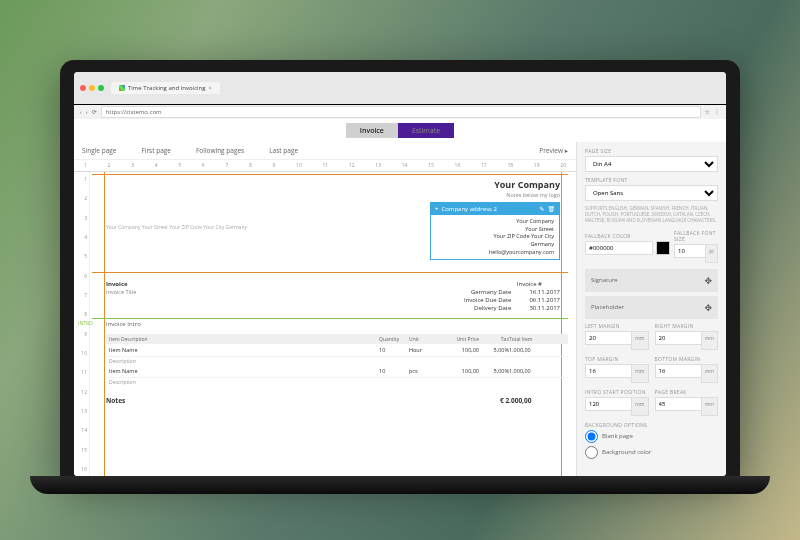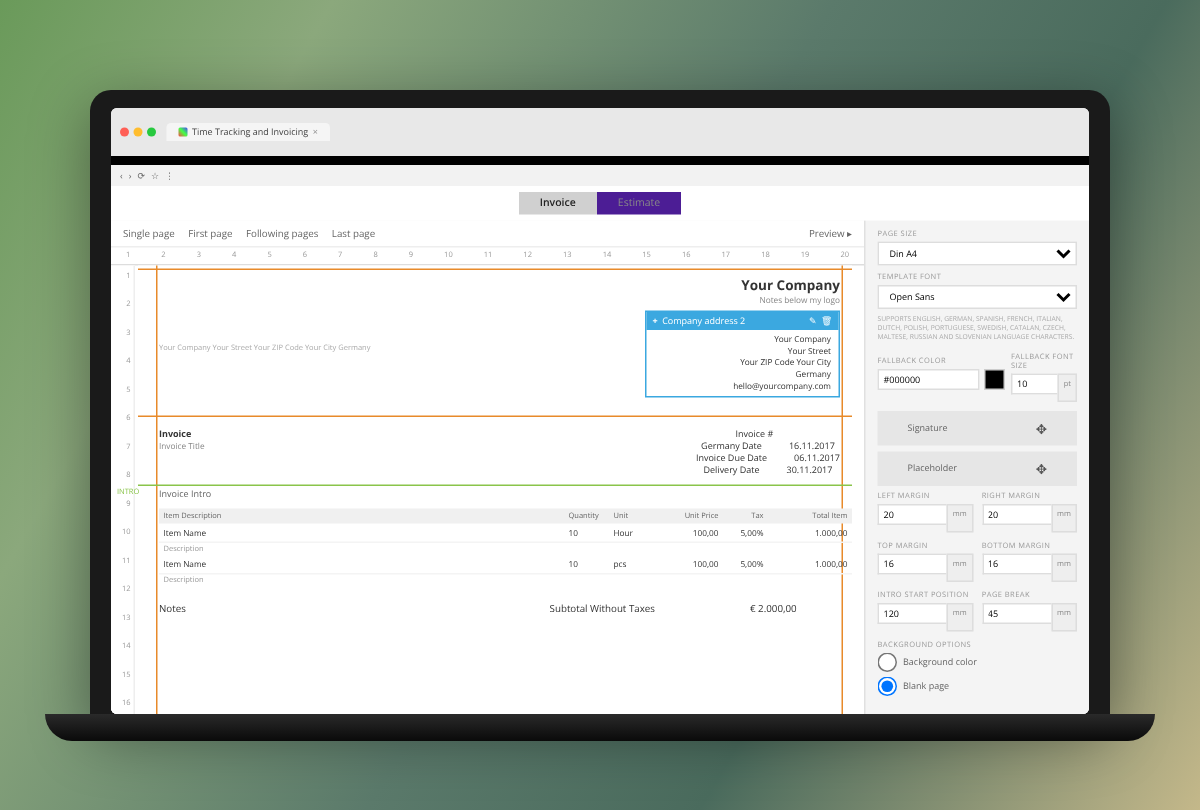--- a/index.html
+++ b/index.html
@@ -1,32 +1,32 @@
 <!DOCTYPE html>
 <html><head>
 <meta charset="utf-8">
 <style>
 *{box-sizing:border-box;margin:0;padding:0;font-family:"Open Sans",Arial,sans-serif}
 body{width:800px;height:540px;background:linear-gradient(120deg,#6a9a5a 0%,#8ba87c 20%,#5b7a6b 50%,#4a6b5d 70%,#c4b88a 100%);display:flex;align-items:center;justify-content:center;overflow:hidden}
 .laptop{width:680px;height:420px;background:#1a1a1a;border-radius:14px 14px 4px 4px;padding:12px 14px 4px;box-shadow:0 10px 40px rgba(0,0,0,.4);position:relative}
 .laptop::after{content:"";position:absolute;left:-30px;right:-30px;bottom:-14px;height:18px;background:linear-gradient(#2a2a2a,#0a0a0a);border-radius:0 0 18px 18px}
 .screen{width:100%;height:100%;background:#fff;border-radius:4px;overflow:hidden;display:flex;flex-direction:column;font-size:7px;color:#333}
-.browser-chrome{height:18px;background:#e8e8e8;display:flex;align-items:center;padding:16px 6px;gap:3px;border-bottom:6px solid #000000}
+.browser-chrome{height:18px;background:#e8e8e8;display:flex;align-items:center;padding:16px 6px;gap:3px;border-bottom:1px solid #000000}
 .dot{width:6px;height:6px;border-radius:50%}
 .tab{background:#f5f5f5;padding:2px 8px;border-radius:3px 3px 0 0;font-size:6px;color:#444;display:flex;align-items:center;gap:3px;margin-left:4px}
 .favicon{width:6px;height:6px;background:linear-gradient(45deg,#f44,#4f4,#44f);border-radius:1px}
 .addr{height:14px;background:#f2f2f2;display:flex;align-items:center;padding:0 6px;gap:4px;font-size:6px;color:#666}
 .addr .url{flex:1;background:#fff;border:1px solid #ddd;border-radius:2px;padding:1px 4px}
 .app{flex:1;display:flex;flex-direction:column;background:#fafafa;overflow:hidden}
 .top-tabs{display:flex;justify-content:center;gap:0;padding:4px 0;background:#fff}
 .top-tabs button{font-size:7px;padding:3px 14px;background:#4c1d95;border:none;cursor:pointer;color:#888}
 .top-tabs button.active{background:#d0d0d0;color:#222;font-weight:600}
 .workspace{flex:1;display:flex;overflow:hidden}
 .canvas-area{flex:1;background:#fff;position:relative;overflow:hidden}
-.page-tabs{display:flex;gap:9px;padding:4px 8px;font-size:6.5px;border-bottom:1px solid #eee}
+.page-tabs{display:flex;gap:25px;padding:4px 8px;font-size:6.5px;border-bottom:1px solid #eee}
 .page-tabs span{color:#666;cursor:pointer}
 .page-tabs .preview{margin-left:auto;color:#666}
 .rulers{position:absolute;top:20px;left:0;right:0;height:10px;border-bottom:1px solid #ddd;font-size:5px;color:#999;display:flex;justify-content:space-between;padding:0 10px}
 .doc{position:absolute;top:30px;left:18px;right:8px;bottom:0;background:#fff}
 .guide-v{position:absolute;top:0;bottom:0;width:1px;background:#e88a2a}
 .guide-h{position:absolute;left:0;right:0;height:1px;background:#e88a2a}
 .guide-g{position:absolute;left:0;right:0;height:1px;background:#8ac44a}
 .company{position:absolute;top:6px;right:8px;text-align:right}
 .company h3{font-size:9px;font-weight:700}
 .company .sub{font-size:5.5px;color:#888}
@@ -34,42 +34,42 @@
 .addr-block .hdr{background:#3ba8e0;color:#fff;font-size:6px;padding:2px 4px;display:flex;align-items:center;gap:3px}
 .addr-block .hdr .plus{font-weight:700}
 .addr-block .hdr .icons{margin-left:auto;display:flex;gap:3px}
 .addr-block .body{padding:3px 5px;text-align:right;font-size:5.5px;line-height:1.4;color:#333}
 .sender-line{position:absolute;top:52px;left:14px;font-size:5px;color:#aaa}
 .client{position:absolute;top:62px;left:14px;font-size:6px;line-height:1.4}
 .inv-head{position:absolute;top:108px;left:14px;right:8px;display:flex;font-size:6px}
 .inv-head .l{font-weight:700}
 .inv-head .l2{color:#888;font-size:5.5px}
 .inv-head .r{margin-left:auto;text-align:right}
-.inv-head .r div{display:flex;gap:18px;justify-content:center}
+.inv-head .r div{display:flex;gap:18px;justify-content:flex-end}
 .intro-label{position:absolute;top:148px;left:-14px;font-size:5px;color:#8ac44a;transform:none}
 .intro{position:absolute;top:148px;left:14px;font-size:6px;color:#666}
 .tbl{position:absolute;top:162px;left:14px;right:0;font-size:5.5px}
 .tbl .hdr{display:flex;background:#f0f0f0;padding:2px 3px;color:#666;font-size:5px}
 .tbl .row{display:flex;padding:2px 3px;border-bottom:1px solid #f4f4f4}
-.tbl .c1{flex:2}.tbl .c2{width:30px}.tbl .c3{width:30px}.tbl .c4{width:40px;text-align:right}.tbl .c5{width:30px;text-align:right}.tbl .c6{width:56px;text-align:right}
+.tbl .c1{flex:2}.tbl .c2{width:30px}.tbl .c3{width:30px}.tbl .c4{width:40px;text-align:right}.tbl .c5{width:30px;text-align:right}.tbl .c6{width:56px;}
 .tbl .desc{font-size:5px;color:#999;padding:1px 3px}
-.totals{position:absolute;top:224px;left:14px;right:8px;display:flex;font-size:6.5px;font-weight:400}
+.totals{position:absolute;top:224px;left:14px;right:8px;display:flex;font-size:6.5px;font-weight:700}
 .totals .n{flex:1}.totals .s{flex:1;text-align:center}.totals .v{width:60px;}
 .side{width:150px;background:#f4f4f4;padding:6px 8px;font-size:6px;color:#666;overflow:hidden;border-left:1px solid #e0e0e0}
 .side label{font-size:5px;text-transform:uppercase;color:#999;letter-spacing:.3px;display:block;margin-bottom:2px}
 .side select,.side input{width:100%;font-size:6px;padding:2px 3px;border:1px solid #ddd;background:#fff;margin-bottom:5px}
 .side .help{font-size:4.5px;color:#aaa;line-height:1.3;margin-bottom:6px}
 .side .row2{display:flex;gap:4px;align-items:center;margin-bottom:6px}
 .side .swatch{width:14px;height:14px;background:#000;border:1px solid #ccc}
 .side .grp{display:flex;gap:6px;margin-bottom:6px}
 .side .grp>div{flex:1}
 .side .mm{display:flex}
 .side .mm input{border-right:none;border-radius:0}
 .side .mm span{background:#eee;border:1px solid #ddd;font-size:5px;padding:3px;color:#888}
-.side .drag{background:#e6e6e6;padding:5px 20px;margin-bottom:4px;display:flex;align-items:center;cursor:move}
+.side .drag{background:#e6e6e6;padding:5px 6px;margin-bottom:4px;display:flex;align-items:center;cursor:move}
 .side .drag .grip{margin-left:auto;font-size:9px;color:#555}
 .side .radio{display:flex;align-items:center;gap:4px;margin-bottom:3px;font-size:6px}
 .side .radio input{width:auto;margin:0}
 .ruler-left{position:absolute;top:30px;left:0;bottom:0;width:16px;font-size:5px;color:#999;display:flex;flex-direction:column;justify-content:space-between;padding:4px 2px;text-align:right;background:#fff;border-right:1px solid #eee}
 </style>
 </head>
 <body>
 
 <div class="laptop">
 <div class="screen">
@@ -81,20 +81,21 @@
   <div class="tab">
     <span class="favicon"></span>
     <span>Time Tracking and Invoicing</span>
     <span style="color:#888">×</span>
   </div>
 </div>
 <div class="addr">
   <span>‹</span>
   <span>›</span>
   <span>⟳</span>
+  <div class="url">https://zistemo.com</div>
   <span>☆</span>
   <span>⋮</span>
 </div>
 
 <div class="app">
   <div class="top-tabs">
     <button class="active">Invoice</button>
     <button>Estimate</button>
   </div>
 
@@ -238,21 +239,20 @@
                     <span class="c6">1.000,00</span>
                   </div>
                   <div class="desc">Description</div>
                 </div>
         </div>
 
         <div class="totals">
           <div class="n">
             <div>Notes</div>
           </div>
-          <div class="s">Subtotal Without Taxes</div>
           <div class="v">€ 2.000,00</div>
         </div>
       </div>
     </div>
 
     <div class="side">
       <label>PAGE SIZE</label>
       <select><option>Din A4</option></select>
 
       <label>TEMPLATE FONT</label>
@@ -329,26 +329,26 @@
                 <label>PAGE BREAK</label>
                 <div class="mm">
                   <input value="45" style="">
                   <span>mm</span>
                 </div>
               </div>
       </div>
 
       <label>BACKGROUND OPTIONS</label>
       <div class="radio">
+              <input type="radio" checked="" style="">
+              <span>Blank page</span>
+            </div>
+      <div class="radio">
               <input type="radio" style="">
               <span>Background color</span>
             </div>
-      <div class="radio">
-              <input type="radio" checked="" style="">
-              <span>Blank page</span>
-            </div>
     </div>
 
   </div>
 </div>
 
 </div>
 </div>
 
 </body></html>

